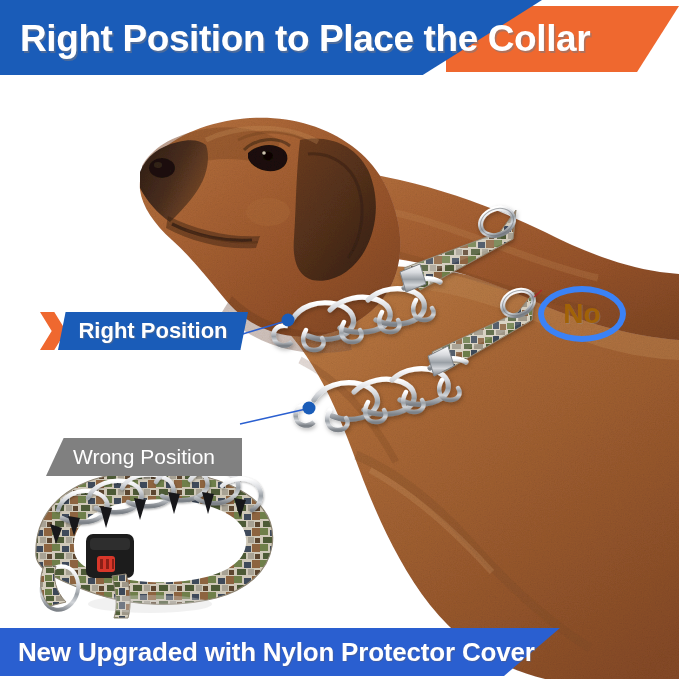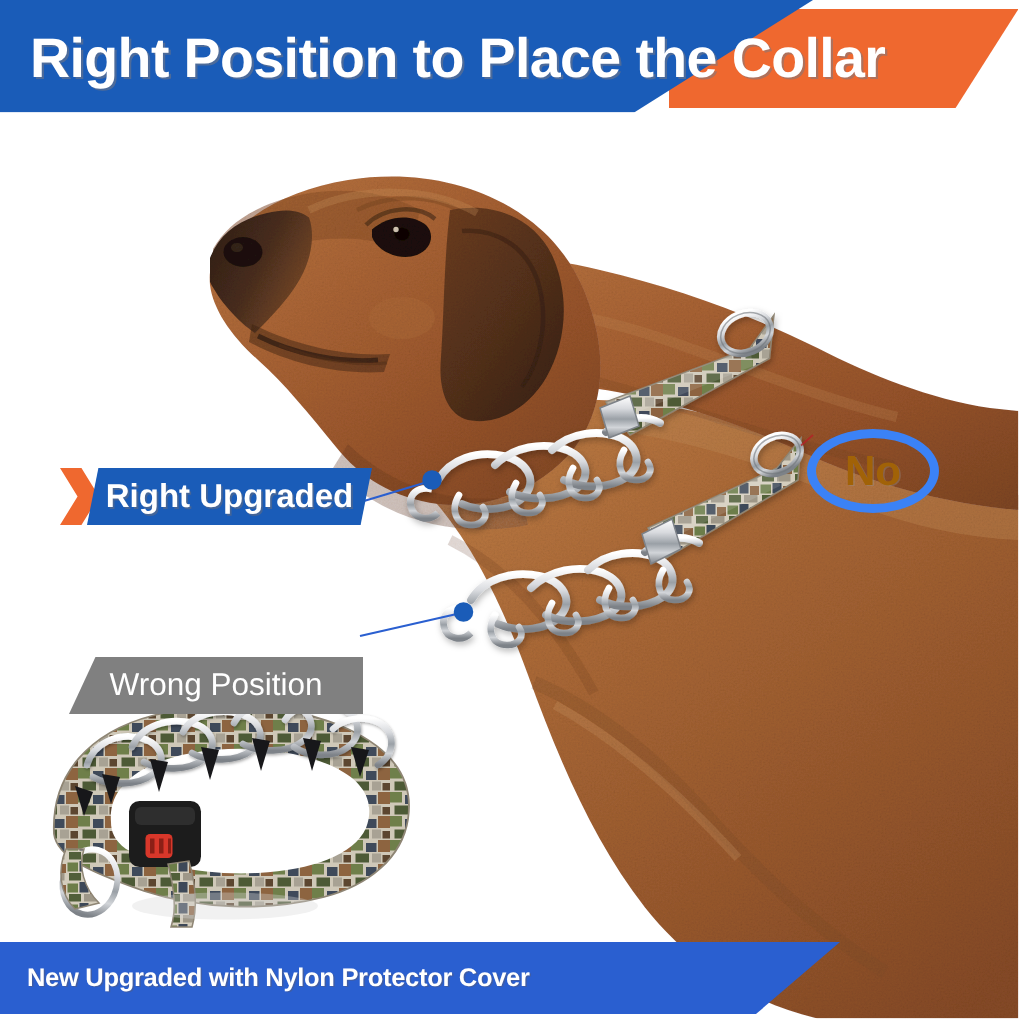--- a/index.html
+++ b/index.html
@@ -35,21 +35,21 @@
   }
 
   
   .ftr-blue{
     position:absolute;left:0;top:628px;width:560px;height:48px;
     background:#2a5fd0;
     clip-path:polygon(0 0,100% 0,90% 100%,0 100%);
   }
   .ftr-text{
     position:absolute;left:18px;top:634px;width:600px;height:38px;
-    font-size:17px;font-weight:bold;color:#ffffff;line-height:36px;
+    font-size:26px;font-weight:bold;color:#ffffff;line-height:36px;
     white-space:nowrap;letter-spacing:-0.2px;
     text-shadow:1px 1px 0 rgba(90,90,110,.45);
   }
 
   
   .lbl{position:absolute;display:flex;align-items:center;}
   .lbl-right{left:40px;top:312px;}
   .lbl-right .chev{
     width:26px;height:38px;background:#ef682f;
     clip-path:polygon(0 0,55% 0,100% 50%,55% 100%,0 100%,45% 50%);
@@ -389,21 +389,21 @@
 
   <div class="hdr">
     <div class="hdr-orange"></div>
     <div class="hdr-blue"></div>
     <div class="hdr-text">Right Position to Place the Collar</div>
   </div>
 
   <div class="lbl lbl-right">
     <div class="chev"></div>
     <div class="plate">
-      <span>Right Upgraded</span>
+      <span>Right Position</span>
     </div>
   </div>
 
   <div class="lbl lbl-wrong">
     <div class="plate">
       <span>Wrong Position</span>
     </div>
   </div>
 
   <div class="badge badge-no">

